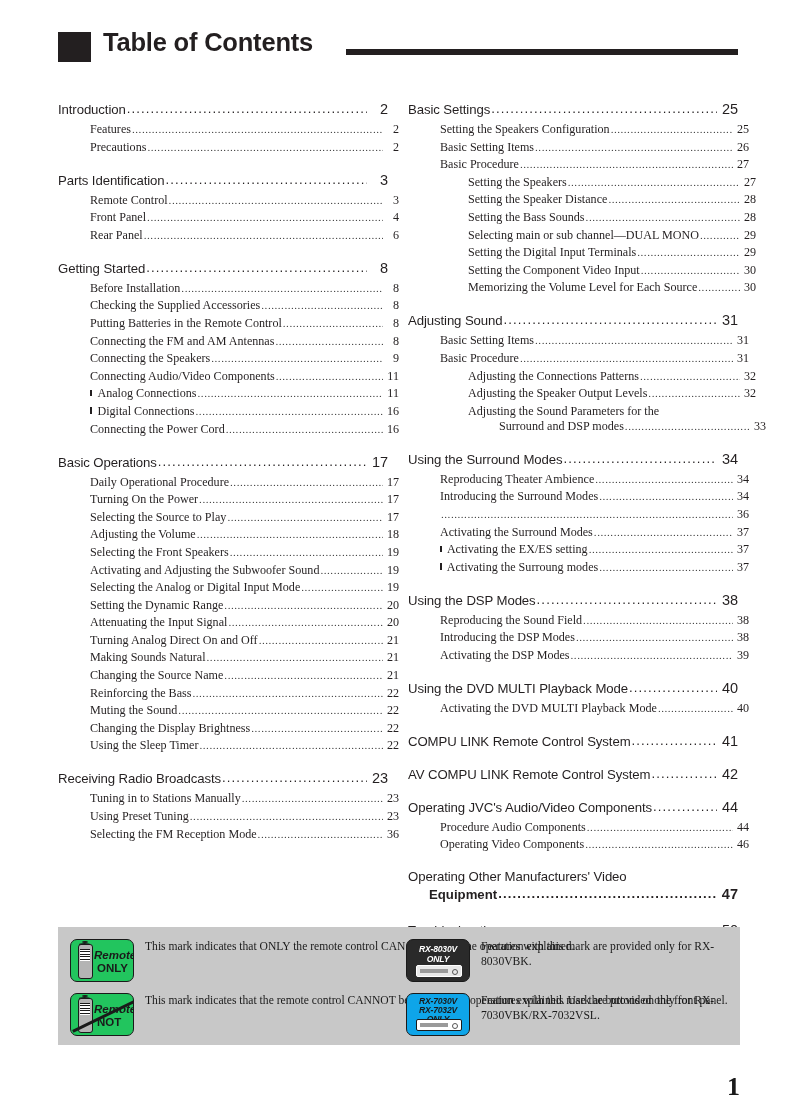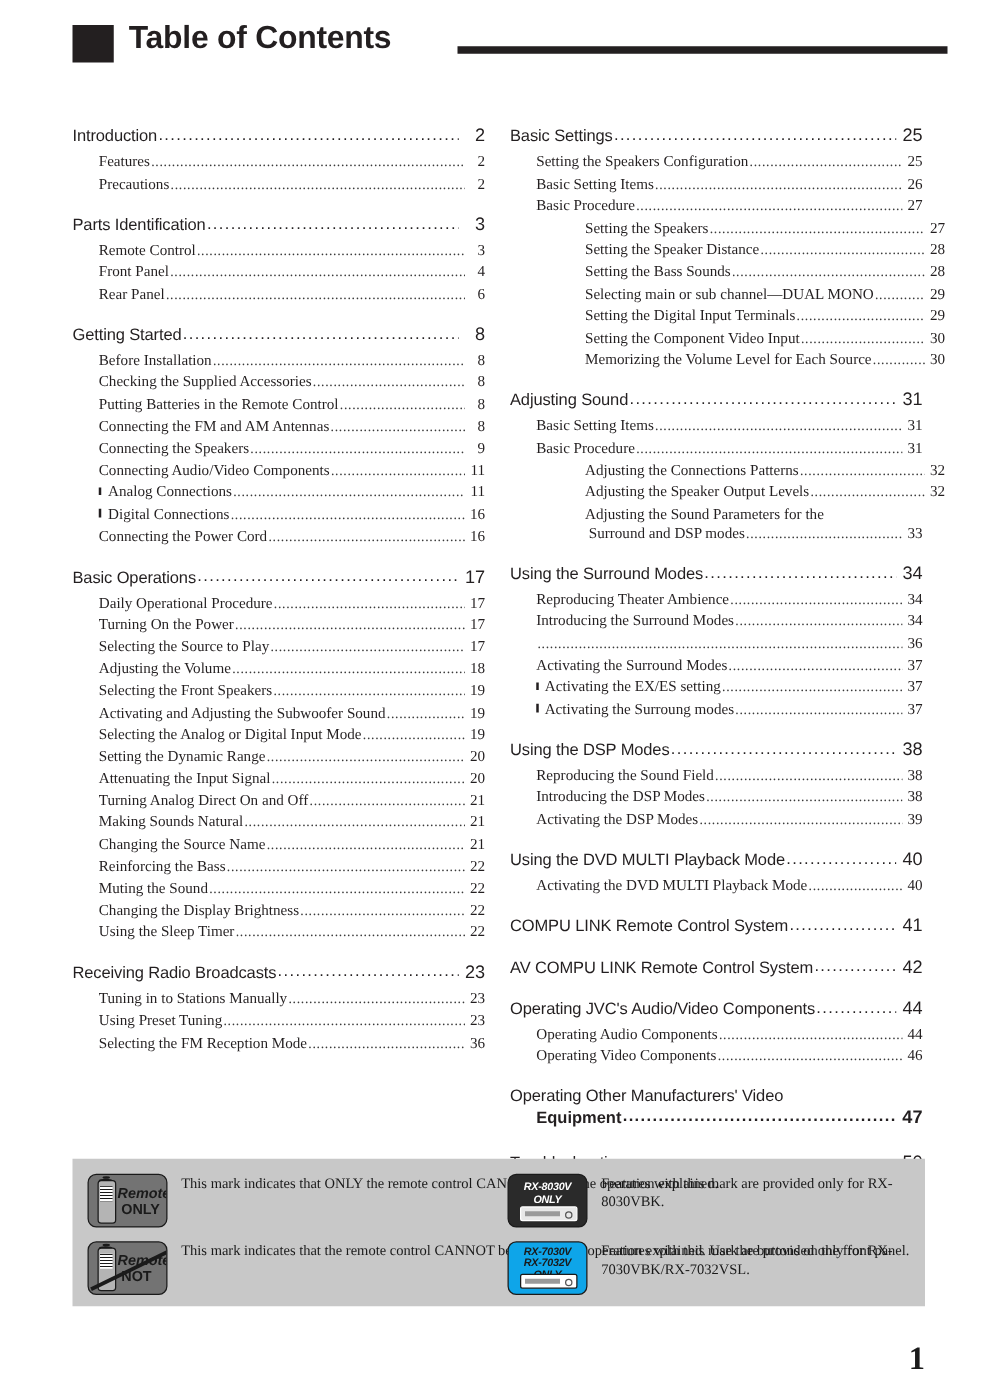--- a/index.html
+++ b/index.html
@@ -13,24 +13,23 @@
     position: relative;
     font-family: "Liberation Serif", serif;
     color: #1a1a1a;
     overflow: hidden;
   }
 
   
   .page-header {
     position: absolute;
     left: 58px;
-    top: 18px;
+    top: 30px;
     width: 680px;
     height: 34px;
-    padding-left: 20px;
   }
   .header-square {
     position: absolute;
     left: 0;
     top: 2px;
     width: 33px;
     height: 30px;
     background: #231f20;
   }
   .header-title {
@@ -106,21 +105,21 @@
     position: relative;
     top: -1px;
   }
   .lvl0 .toc-page { min-width: 20px; font-size: 14.5px; }
 
   
   .lvl1 {
     font-family: "Liberation Serif", serif;
     font-size: 12.1px;
     color: #231f20;
-    margin-left: 21px;
+    margin-left: 32px;
     width: calc(100% - 21px);
     margin-bottom: 2.6px;
   }
   .lvl1 .toc-dots { letter-spacing: 0.55px; font-size: 11px; color: #3a3a3a; }
   .lvl1 .toc-page { min-width: 15px; }
 
   
   .lvl2 {
     font-family: "Liberation Serif", serif;
     font-size: 12.1px;
@@ -130,21 +129,21 @@
     margin-bottom: 2.6px;
   }
   .lvl2 .toc-dots { letter-spacing: 0.55px; font-size: 11px; color: #3a3a3a; }
   .lvl2 .toc-page { min-width: 15px; }
 
   
   .lvl3 {
     font-family: "Liberation Serif", serif;
     font-size: 12.1px;
     color: #231f20;
-    margin-left: 63px;
+    margin-left: 91px;
     width: calc(100% - 63px);
     margin-bottom: 2.6px;
   }
   .lvl3 .toc-dots { letter-spacing: 0.55px; font-size: 11px; color: #3a3a3a; }
   .lvl3 .toc-page { min-width: 15px; }
   .lvl0-cont {
     font-family: "Liberation Sans", sans-serif;
     font-weight: bold;
     font-size: 13.2px;
     color: #231f20;
@@ -199,21 +198,21 @@
   .lc2 { left: 12px;  top: 66px; }
   .lc3 { left: 348px; top: 12px; }
   .lc4 { left: 348px; top: 66px; }
 
   
   .badge-remote {
     width: 62px;
     height: 41px;
     border: 1.6px solid #1a1a1a;
     border-radius: 7px;
-    background: #737373;
+    background: #22c55e;
     position: relative;
     flex: 0 0 auto;
     overflow: hidden;
   }
   .rem-body {
     position: absolute;
     left: 7px;
     top: 4px;
     width: 13px;
     height: 33px;
@@ -707,21 +706,21 @@
         <span class="toc-label">AV COMPU LINK Remote Control System</span>
         <span class="toc-dots">......................................................................................................................................................</span>
         <span class="toc-page">42</span>
       </div>
       <div class="toc-entry lvl0">
         <span class="toc-label">Operating JVC's Audio/Video Components</span>
         <span class="toc-dots">......................................................................................................................................................</span>
         <span class="toc-page">44</span>
       </div>
       <div class="toc-entry lvl1">
-        <span class="toc-label">Operating Audio Components</span>
+        <span class="toc-label">Procedure Audio Components</span>
         <span class="toc-dots">......................................................................................................................................................</span>
         <span class="toc-page">44</span>
       </div>
       <div class="toc-entry lvl1">
         <span class="toc-label">Operating Video Components</span>
         <span class="toc-dots">......................................................................................................................................................</span>
         <span class="toc-page">46</span>
       </div>
       <div class="toc-entry lvl0 nodots plain-heading">
         <span class="toc-label">Operating Other Manufacturers' Video</span>

